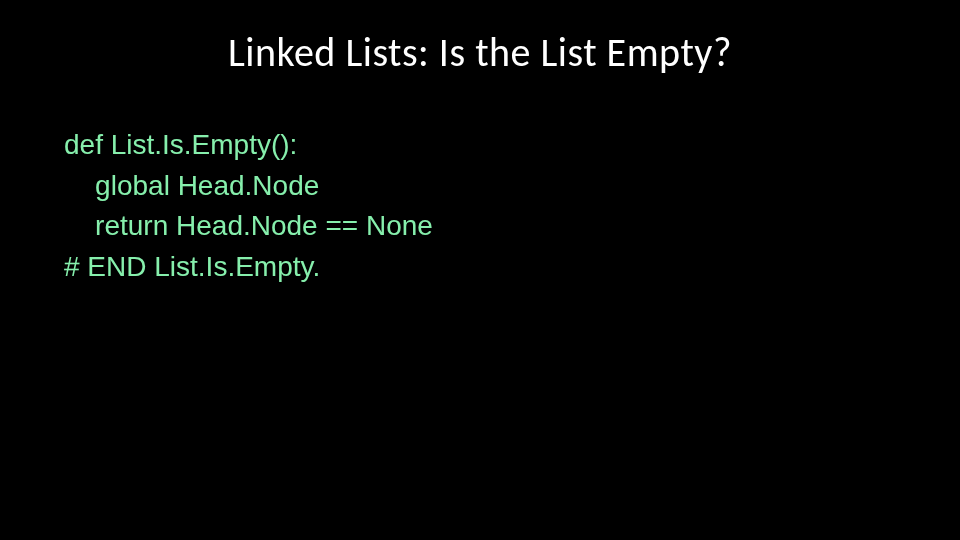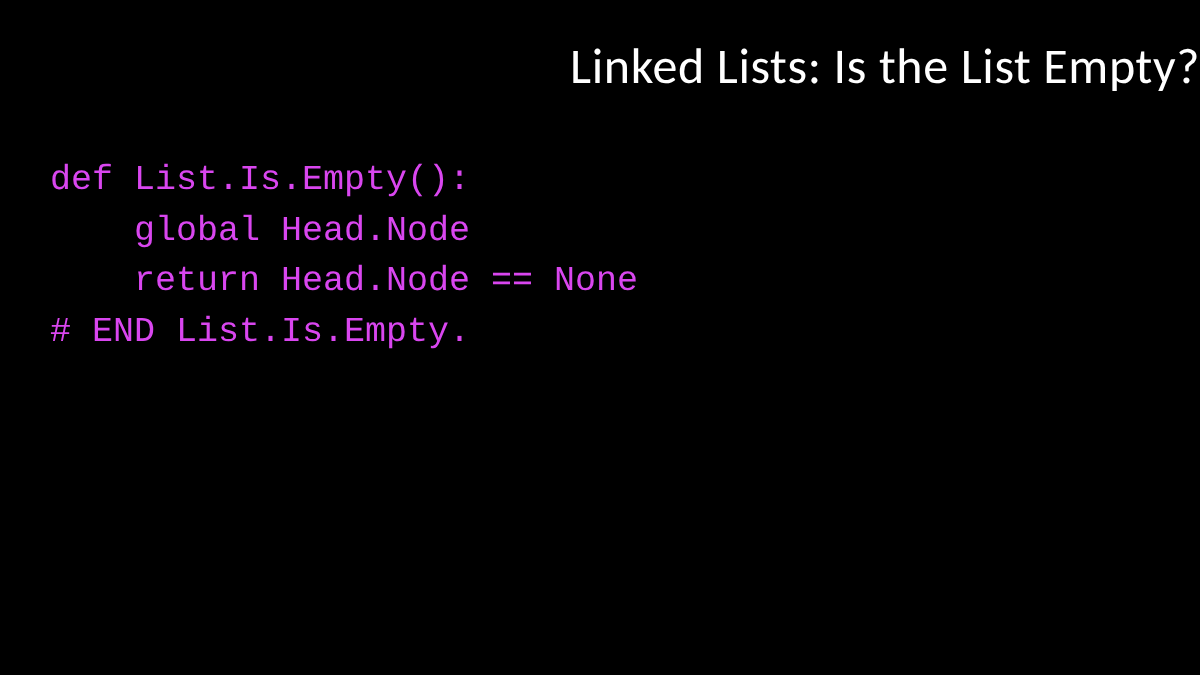--- a/index.html
+++ b/index.html
@@ -12,30 +12,30 @@
     height: 540px;
     background: #000000;
     overflow: hidden;
     position: relative;
   }
   .slide-title {
     font-family: Calibri, 'Segoe UI', Arial, sans-serif;
     font-size: 40px;
     font-weight: 400;
     color: #ffffff;
-    text-align: right;
+    text-align: center;
     padding-top: 28px;
     padding-bottom: 20px;
     letter-spacing: 0.5px;
   }
   .code-block {
-    font-family: Liberation Mono, monospace;
+    font-family: Liberation Sans, sans-serif;
     font-size: 28px;
-    color: #d946ef;
-    padding-left: 40px;
+    color: #86efac;
+    padding-left: 64px;
     padding-top: 28px;
     line-height: 1.45;
     white-space: pre;
   }
 </style>
 </head>
 <body>
 
 <h1 class="slide-title">Linked Lists: Is the List Empty?</h1>
 

